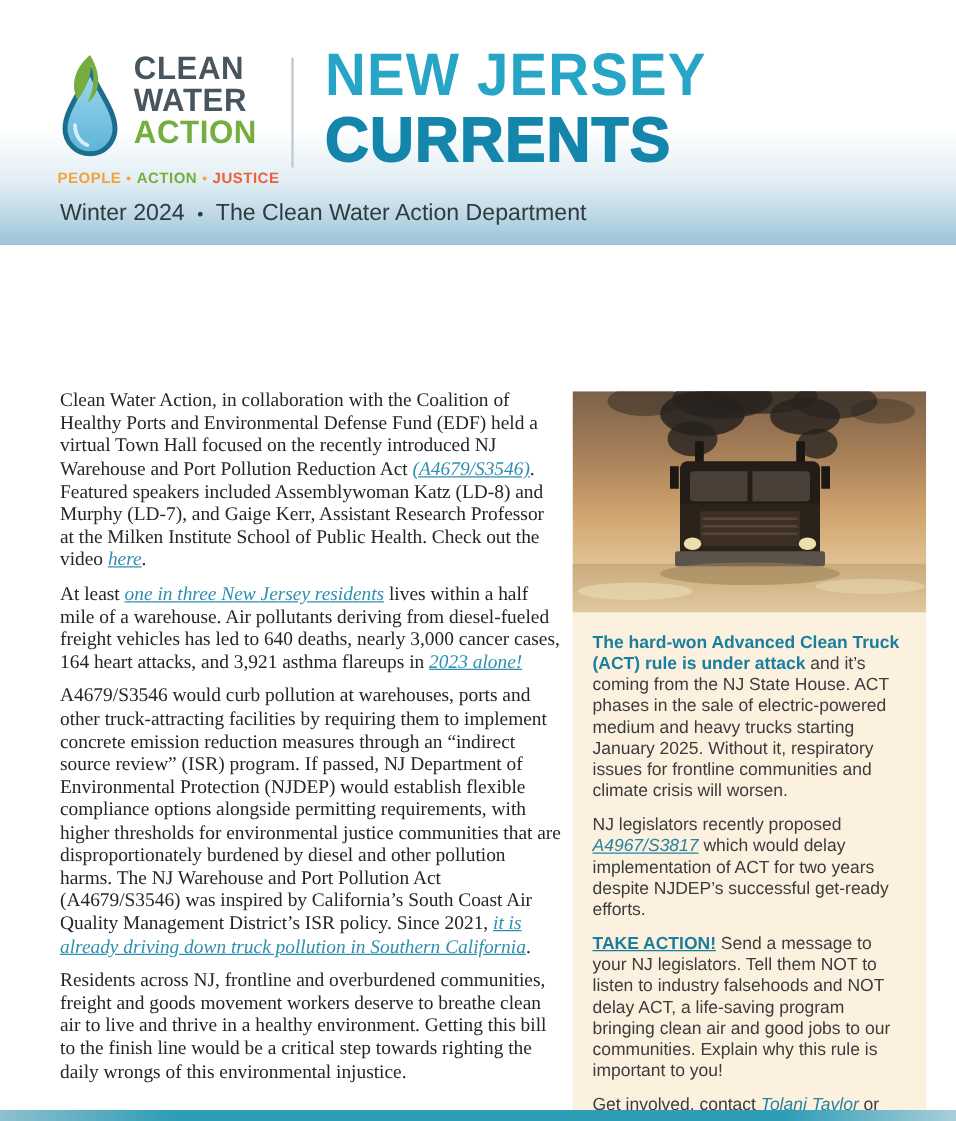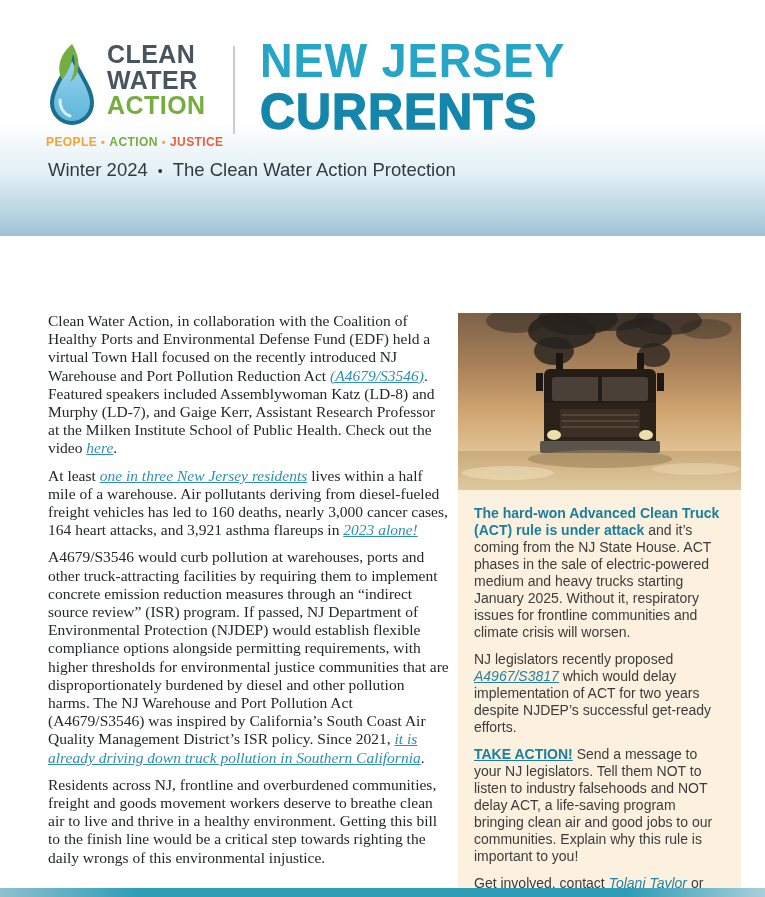--- a/index.html
+++ b/index.html
@@ -4,21 +4,21 @@
 <style>
   * { margin:0; padding:0; box-sizing:border-box; }
   html,body { background:#ffffff; }
   .page {
     position:relative; width:765px; height:897px; overflow:hidden;
     background:#ffffff; font-family:"Liberation Serif", serif;
   }
 
   
   .masthead {
-    position:absolute; left:0; top:0; width:765px; height:236px;
+    position:absolute; left:0; top:0; width:765px; height:196px;
     background:linear-gradient(180deg,#ffffff 0%,#ffffff 52%,#e2eef4 74%,#b8d5e2 90%,#9cc3d7 100%);
   }
   .logo-block { position:absolute; left:46px; top:42px; }
   .logo-row { display:flex; align-items:flex-start; }
   .drop-svg { width:52px; height:86px; }
   .logo-text {
     margin-left:9px; font-family:"Liberation Sans", sans-serif;
     font-weight:bold; font-size:26px; line-height:25.5px;
     color:#47555e; letter-spacing:.5px; transform:scaleX(.96); transform-origin:left top;
   }
@@ -111,28 +111,28 @@
     </div>
 
     <div class="divider"></div>
 
     <div class="mast-title">
       <div class="mast-line1">NEW JERSEY</div>
       <div class="mast-line2">CURRENTS</div>
     </div>
 
     <div class="issue-line">
-      <span>Winter 2024</span><span class="issue-dot">•</span><span>The Clean Water Action Protection</span>
+      <span>Winter 2024</span><span class="issue-dot">•</span><span>The Clean Water Action Department</span>
     </div>
   </header>
 
 
   <div class="col-left">
     <p><span>Clean Water Action, in collaboration with the Coalition of Healthy Ports and Environmental Defense Fund (EDF) held a virtual Town Hall focused on the recently introduced NJ Warehouse and Port Pollution Reduction Act </span><a href="#">(A4679/S3546)</a><span>. Featured speakers included Assemblywoman Katz (LD-8) and Murphy (LD-7), and Gaige Kerr, Assistant Research Professor at the Milken Institute School of Public Health. Check out the video </span><a href="#">here</a><span>.</span></p>
-    <p><span>At least </span><a href="#">one in three New Jersey residents</a><span> lives within a half mile of a warehouse. Air pollutants deriving from diesel-fueled freight vehicles has led to 160 deaths, nearly 3,000 cancer cases, 164 heart attacks, and 3,921 asthma flareups in </span><a href="#">2023 alone!</a></p>
+    <p><span>At least </span><a href="#">one in three New Jersey residents</a><span> lives within a half mile of a warehouse. Air pollutants deriving from diesel-fueled freight vehicles has led to 640 deaths, nearly 3,000 cancer cases, 164 heart attacks, and 3,921 asthma flareups in </span><a href="#">2023 alone!</a></p>
     <p><span>A4679/S3546 would curb pollution at warehouses, ports and other truck-attracting facilities by requiring them to implement concrete emission reduction measures through an “indirect source review” (ISR) program. If passed, NJ Department of Environmental Protection (NJDEP) would establish flexible compliance options alongside permitting requirements, with higher thresholds for environmental justice communities that are disproportionately burdened by diesel and other pollution harms. The NJ Warehouse and Port Pollution Act (A4679/S3546) was inspired by California’s South Coast Air Quality Management District’s ISR policy. Since 2021, </span><a href="#">it is already driving down truck pollution in Southern California</a><span>.</span></p>
     <p><span>Residents across NJ, frontline and overburdened communities, freight and goods movement workers deserve to breathe clean air to live and thrive in a healthy environment. Getting this bill to the finish line would be a critical step towards righting the daily wrongs of this environmental injustice.</span></p>
   </div>
 
   <div class="col-right">
     <svg class="photo" viewBox="0 0 283 177" aria-hidden="true">
       <defs>
         <linearGradient id="sky" x1="0" y1="0" x2="0" y2="1">
           <stop offset="0" stop-color="#7d6148"></stop>
           <stop offset="0.3" stop-color="#a98159"></stop>

